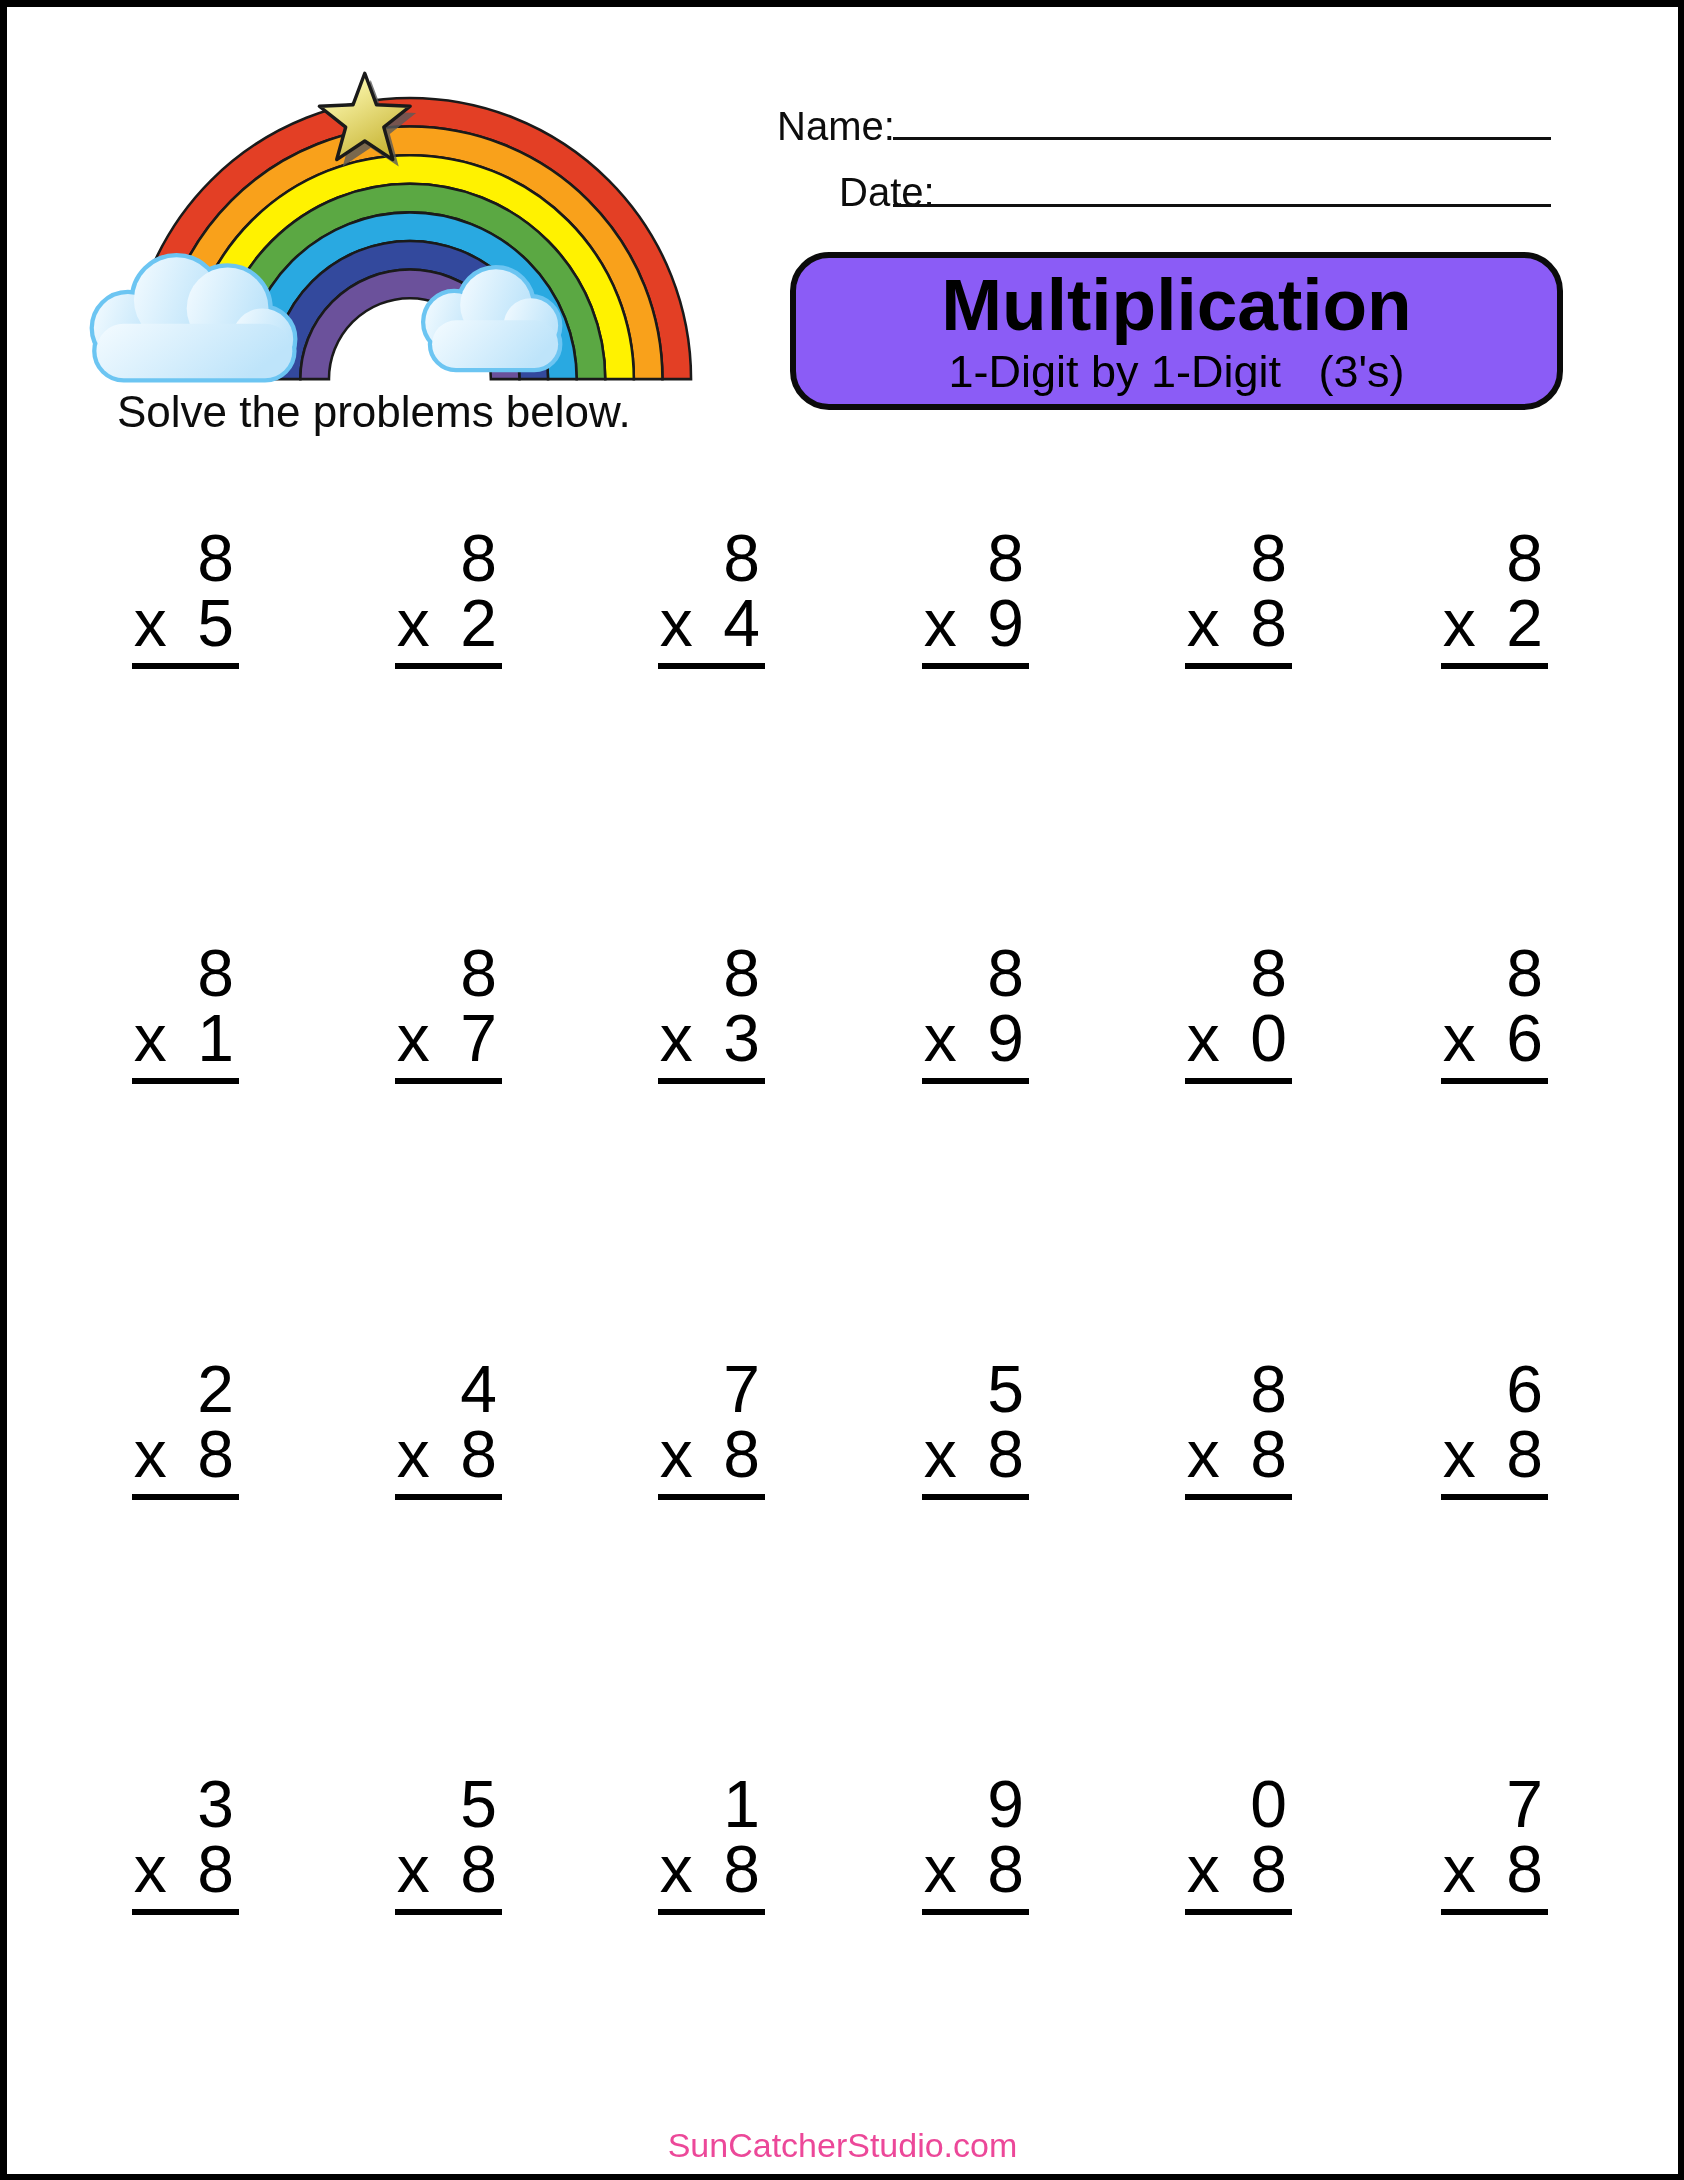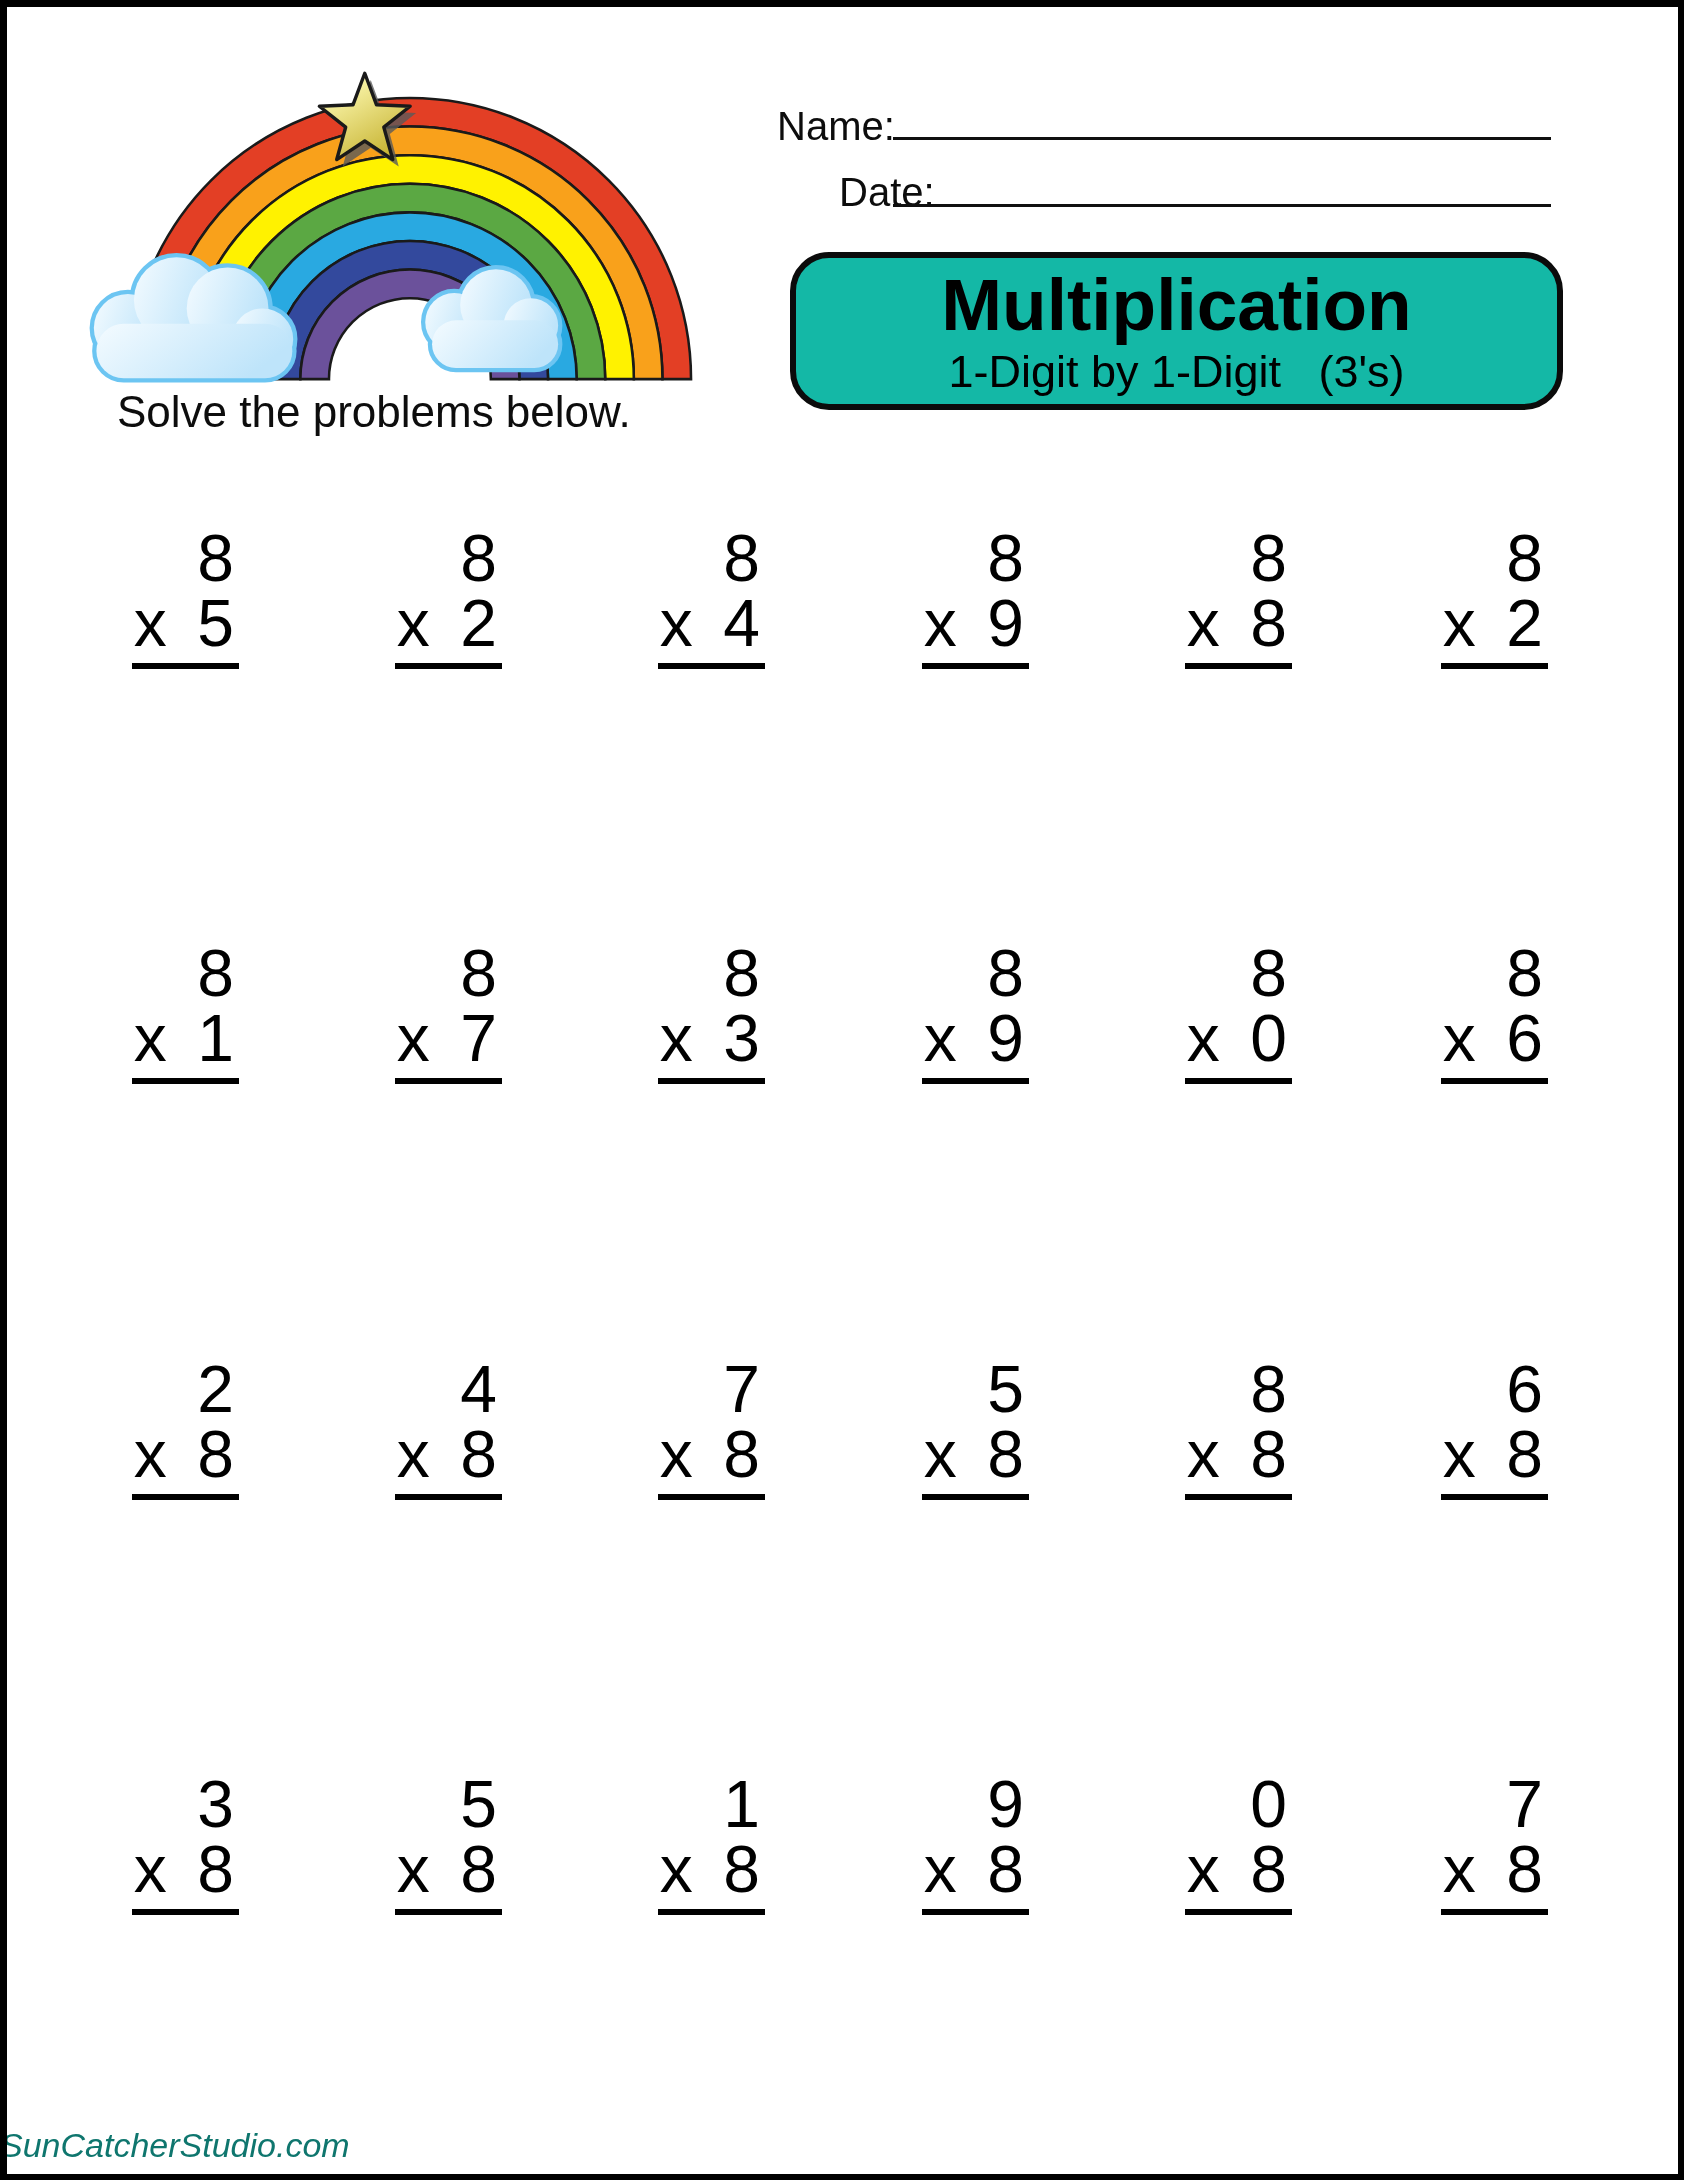--- a/index.html
+++ b/index.html
@@ -39,22 +39,22 @@
     position:absolute;width:107px;box-sizing:border-box;
     border-bottom:6px solid #000;padding-bottom:6.8px;
     font-size:66px;line-height:65px;
   }
   .p-top{text-align:right;padding-right:5.1px;}
   .p-bot{display:flex;justify-content:space-between;}
   .p-x{padding-left:1.7px;}
   .p-b{padding-right:5.1px;}
   
   .footer{
-    position:absolute;left:0;right:0;top:2126px;text-align:left;
-    font-size:34px;color:#0f766e;font-style:italic;
+    position:absolute;left:0;right:0;top:2126px;text-align:center;
+    font-size:34px;color:#ec4899;
   }
 </style>
 </head>
 <body style="background: rgb(255, 255, 255);">
 
 <div class="page-border" style="border-color: rgb(0, 0, 0);"></div>
 
 <svg class="rainbow-svg" viewBox="0 0 790 400">
   <defs>
     <linearGradient id="starGrad" x1="0" y1="0" x2="0.6" y2="1">
@@ -115,21 +115,21 @@
   </g>
 </svg>
 
 <div class="instruction">Solve the problems below.</div>
 
 <div class="field-label name-label">Name:</div>
 <div class="write-line name-line"></div>
 <div class="field-label date-label">Date:</div>
 <div class="write-line date-line"></div>
 
-<div class="title-box" id="title-box" style="background: #14b8a6;">
+<div class="title-box" id="title-box" style="background: #8b5cf6;">
   <div class="title">Multiplication</div>
   <div class="subtitle">1-Digit by 1-Digit   (3's)</div>
 </div>
 
 <div id="problems">
     <div class="problem-cell" style="left: 132px; top: 526px;">
       <div class="p-top">8</div>
       <div class="p-bot">
         <span class="p-x">x</span>
         <span class="p-b">5</span>

